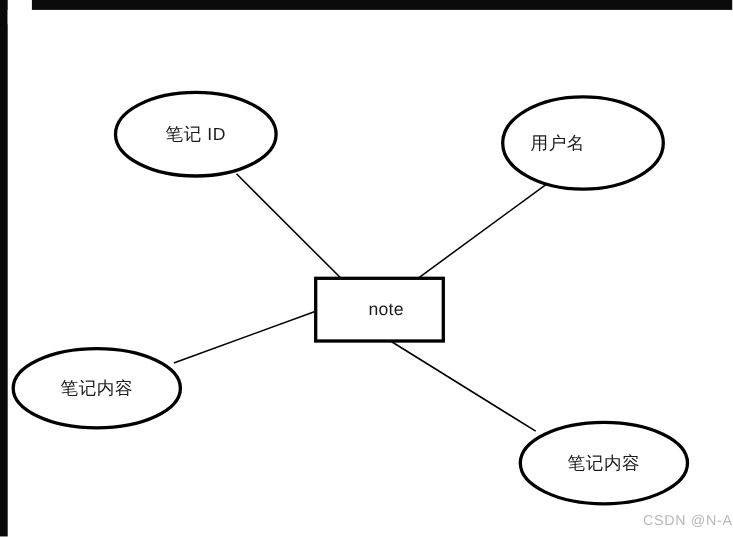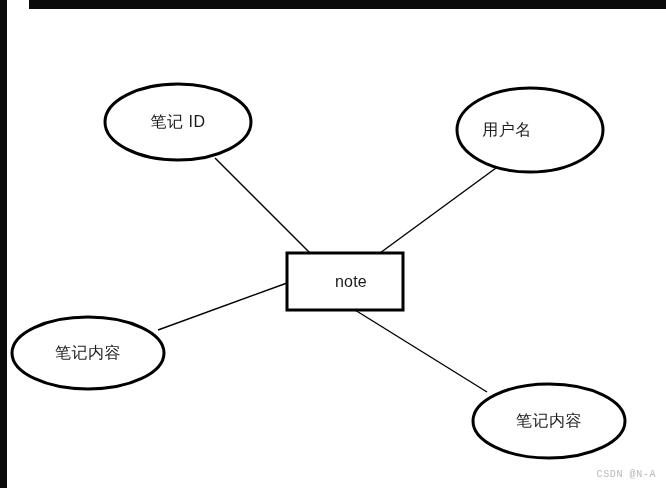--- a/index.html
+++ b/index.html
@@ -58,26 +58,26 @@
     letter-spacing: 0.5px;
     white-space: nowrap;
     pointer-events: none;
   }
   .entity-label {
     font-size: 16px;
     letter-spacing: 0.2px;
   }
   .watermark {
     position: absolute;
-    right: 10px;
+    right: 0;
     bottom: 8px;
-    font-size: 10px;
+    font-size: 13px;
     color: #b9b9b9;
     letter-spacing: 0.6px;
-    font-family: Liberation Mono, monospace;
+    font-family: Liberation Sans, sans-serif;
   }
 </style>
 </head>
 <body>
 
 <div id="screenshot">
 
   <div class="edge-band-top"></div>
   <div class="edge-band-left"></div>
   <div class="edge-notch"></div>

